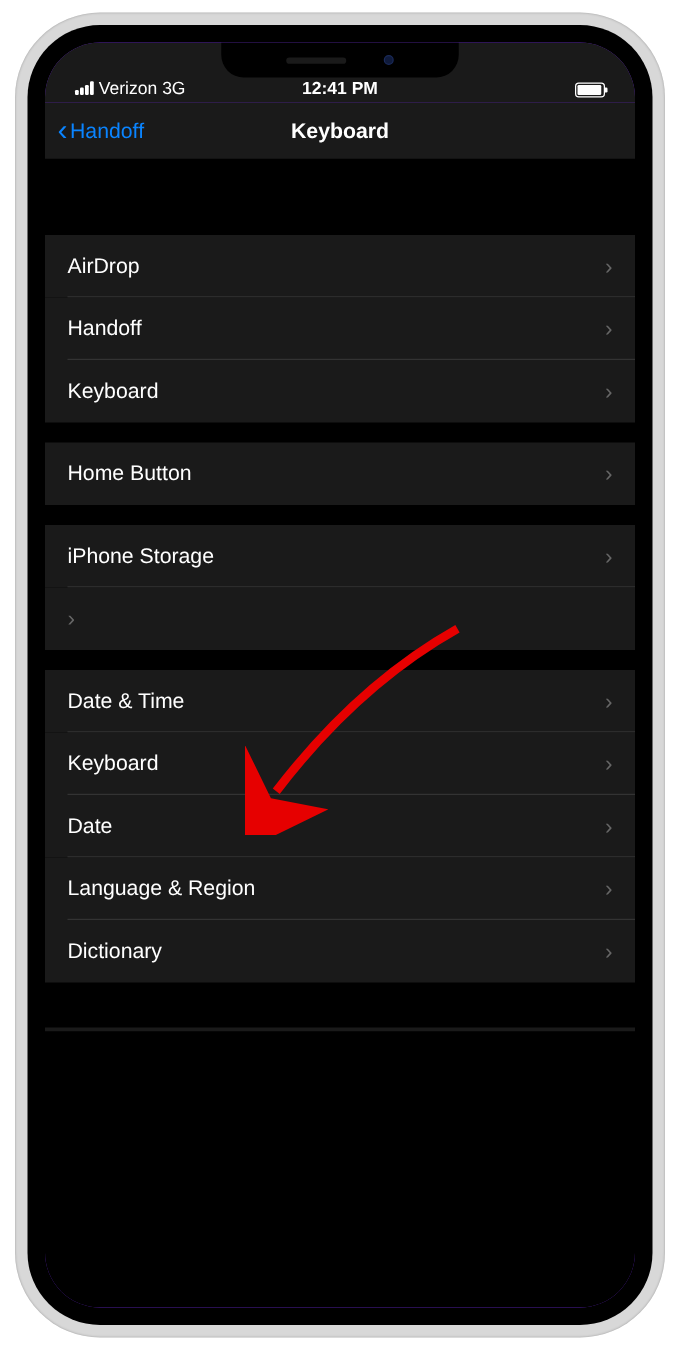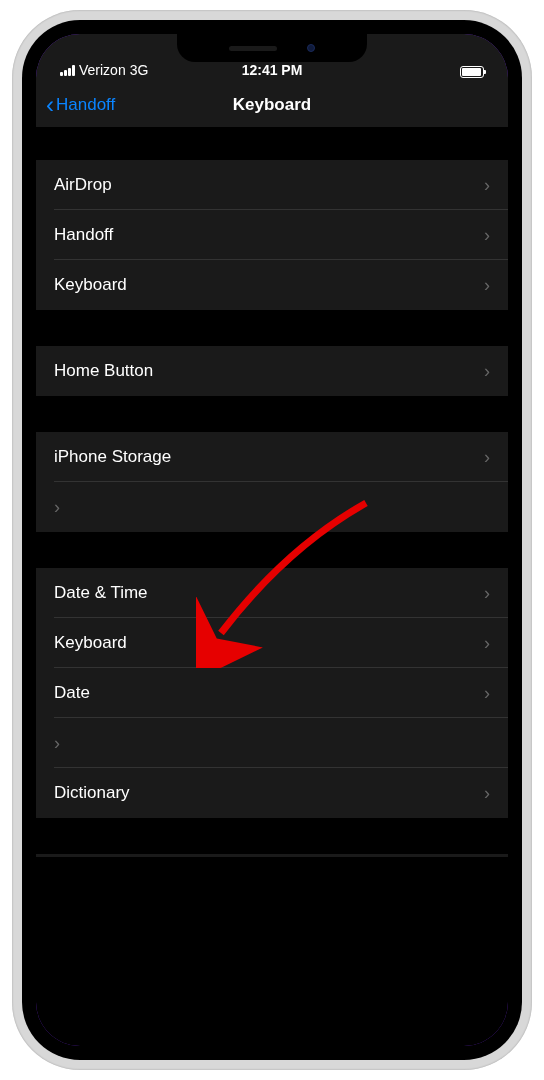--- a/index.html
+++ b/index.html
@@ -159,23 +159,23 @@
       font-size: 17px;
       font-weight: 600;
     }
     .content {
       background: #000;
       height: calc(100% - 94px);
       overflow: hidden;
       position: relative;
     }
     .section {
-      margin-top: 36px;
-    }
-    .section:first-child { margin-top: 32px; }
+      margin-top: 16px;
+    }
+    .section:first-child { margin-top: 60px; }
     .row {
       background: #1a1a1a;
       height: 50px;
       display: flex;
       align-items: center;
       justify-content: space-between;
       padding: 0 18px;
       color: #fff;
       font-size: 17px;
       position: relative;
@@ -285,20 +285,21 @@
           </div>
           <div class="row">
             <span>Keyboard</span>
             <span class="chevron">›</span>
           </div>
           <div class="row">
             <span>Date</span>
             <span class="chevron">›</span>
           </div>
           <div class="row">
+            <span>Language &amp; Region</span>
             <span class="chevron">›</span>
           </div>
           <div class="row">
             <span>Dictionary</span>
             <span class="chevron">›</span>
           </div>
         </div>
 
         <div class="spacer-line"></div>
 

